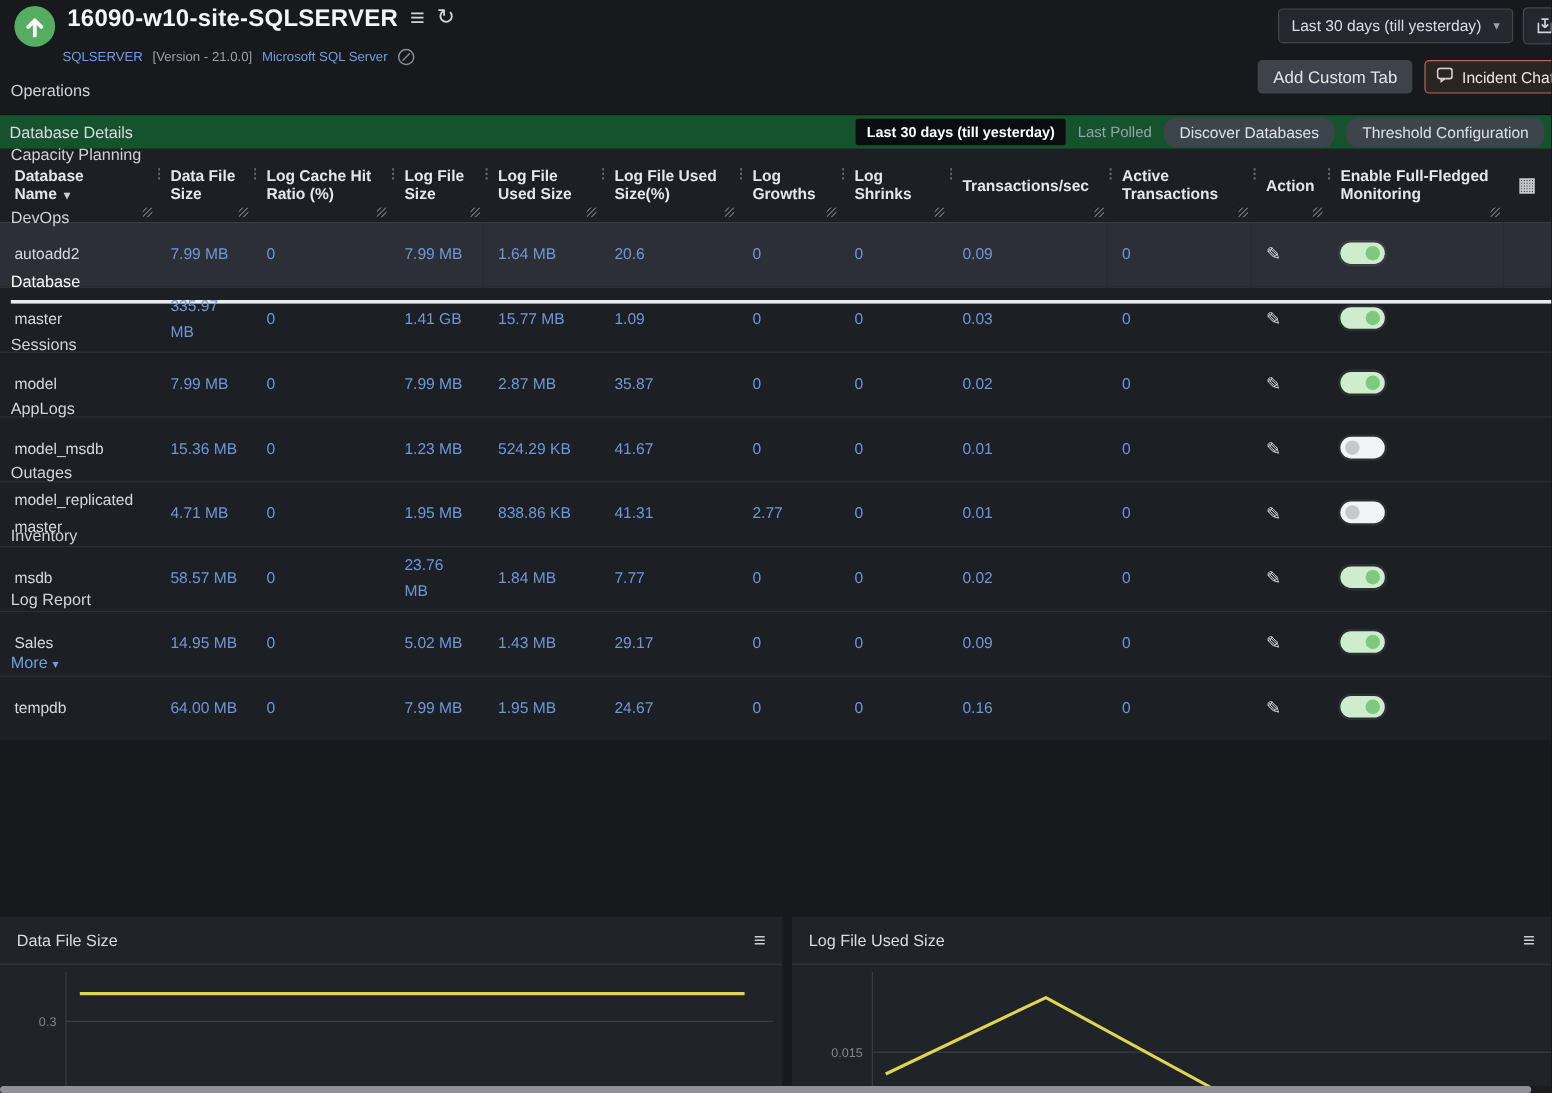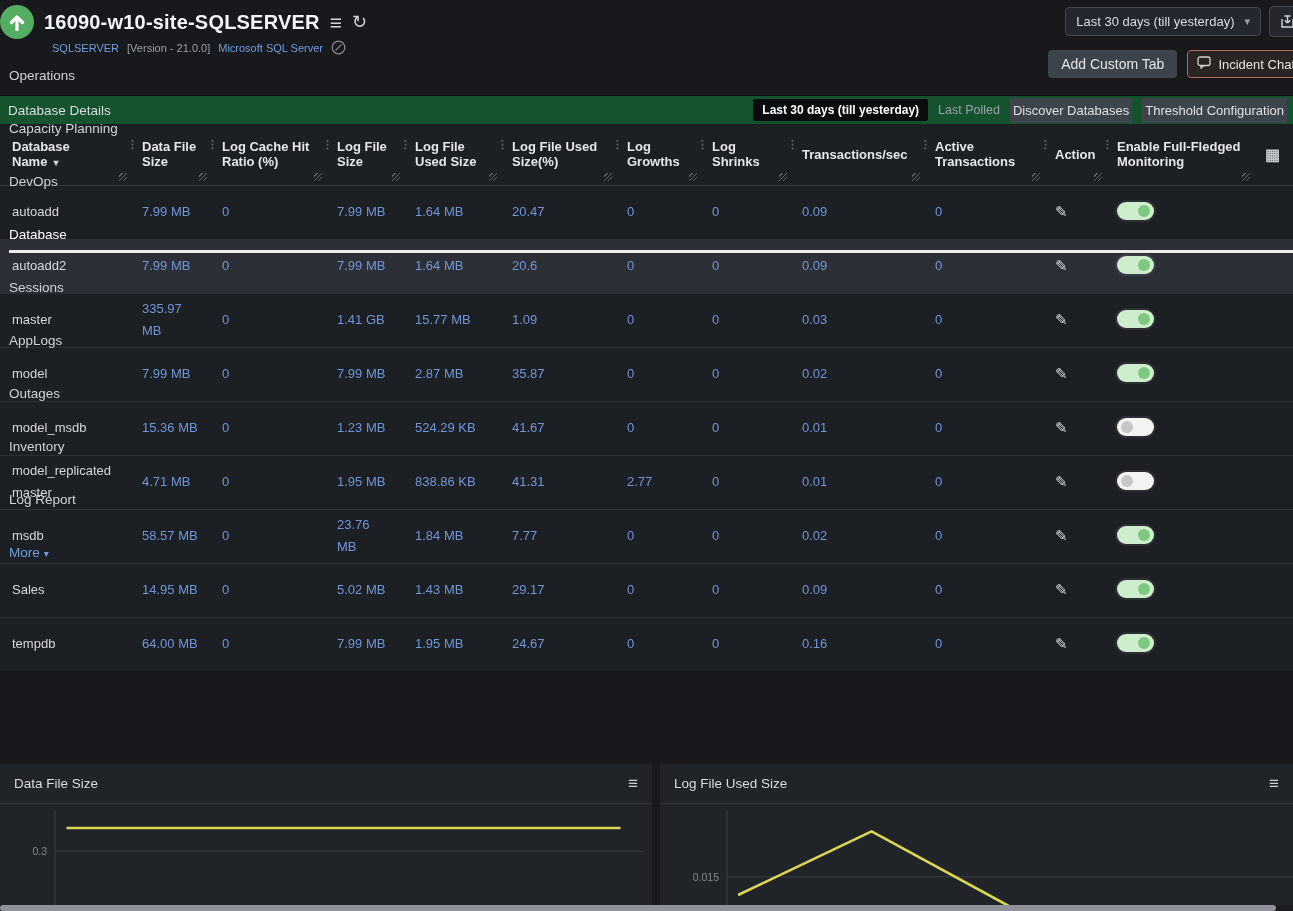--- a/index.html
+++ b/index.html
@@ -2,21 +2,21 @@
 <html><head>
 <meta charset="utf-8">
 <style>
   * { margin:0; padding:0; box-sizing:border-box; }
   html,body { background:#131519; }
   body { font-family:"Liberation Sans", sans-serif; color:#e6e9ec; }
   #page { position:relative; width:1293px; height:911px; background:#17191d; overflow:hidden; }
 
   
   #top-header { position:relative; height:57px; }
-  .title-row { display:flex; align-items:center; gap:10px; padding:5px 0 0 0; }
+  .title-row { display:flex; align-items:flex-start; gap:10px; padding:5px 0 0 12px; }
   .status-circle { width:34px; height:34px; border-radius:50%; background:#54ad60; display:flex; align-items:center; justify-content:center; flex:0 0 34px; }
   .monitor-title { font-size:20px; font-weight:bold; color:#f2f4f6; letter-spacing:.2px; }
   .hamburger { font-size:21px; color:#cfd3d8; line-height:1; cursor:pointer; }
   .refresh { font-size:18px; color:#cfd3d8; line-height:1; cursor:pointer; }
   .sub-row { display:flex; align-items:center; gap:8px; padding-left:52px; margin-top:1px; font-size:11px; }
   .sub-link { color:#6f9ee0; }
   .sub-version { color:#9aa0a7; }
   .edit-monitor { display:inline-flex; cursor:pointer; }
 
   
@@ -35,21 +35,21 @@
   .tab.active { color:#ffffff; font-weight:normal; border-bottom-color:#e9ebee; }
   .tab.more { color:#6d9fe0; }
   .tab .caret { font-size:10px; margin-left:4px; color:#6d9fe0; }
 
   
   #section-bar { height:29px; background:#14532d; border-top:1px solid #0e1013; display:flex; align-items:center; }
   .section-title { font-size:13.5px; color:#d9dce0; padding-left:8px; }
   .section-right { margin-left:auto; display:flex; align-items:center; gap:10px; padding-right:6px; }
   .period-badge { background:#0a0c0e; color:#ffffff; font-weight:bold; font-size:12px; border-radius:2px; padding:4px 9px; white-space:nowrap; }
   .last-polled { color:#9ba1a8; font-size:12.5px; }
-  .btn-section { background:#3e444c; border:none; border-radius:0; padding:5px 3px; font-size:13px; color:#dde0e4; font-family:inherit; cursor:pointer; }
+  .btn-section { background:#3e444c; border:none; border-radius:10px; padding:5px 13px; font-size:13px; color:#dde0e4; font-family:inherit; cursor:pointer; }
 
   
   #db-table { width:1293px; table-layout:fixed; border-collapse:collapse; background:#1c1f24; }
   #db-table th { height:61px; vertical-align:middle; text-align:left; font-size:13px; font-weight:bold; color:#e3e6ea; padding:0 12px; position:relative; border-bottom:1px solid #383b41; }
   #db-table td { height:54px; vertical-align:middle; text-align:left; font-size:13px; padding:0 12px; border-top:1px solid #2c2f35; }
   #db-table tbody tr:first-child td { border-top:none; }
   tr.highlighted td { background:#2c3036; }
   .name-cell { color:#d5d8dc; overflow-wrap:anywhere; line-height:1.7; }
   .val-cell { color:#7096d8; line-height:1.7; }
   .col-dots { position:absolute; left:-3px; top:14px; font-size:11px; color:#666b72; }
@@ -183,35 +183,20 @@
           <th><span class="col-dots">⋮</span><span>Log Growths</span><span class="resize-mark"></span></th>
           <th><span class="col-dots">⋮</span><span>Log Shrinks</span><span class="resize-mark"></span></th>
           <th><span class="col-dots">⋮</span><span>Transactions/sec</span><span class="resize-mark"></span></th>
           <th><span class="col-dots">⋮</span><span>Active Transactions</span><span class="resize-mark"></span></th>
           <th><span class="col-dots">⋮</span><span>Action</span><span class="resize-mark"></span></th>
           <th><span class="col-dots">⋮</span><span>Enable Full-Fledged Monitoring</span><span class="resize-mark"></span></th>
           <th><span class="column-chooser">▦</span></th>
         </tr>
       </thead>
     <tbody id="db-tbody">
-        <tr class="">
-          <td class="name-cell">autoadd</td>
-          <td class="val-cell">7.99 MB</td>
-          <td class="val-cell">0</td>
-          <td class="val-cell">7.99 MB</td>
-          <td class="val-cell">1.64 MB</td>
-          <td class="val-cell">20.47</td>
-          <td class="val-cell">0</td>
-          <td class="val-cell">0</td>
-          <td class="val-cell">0.09</td>
-          <td class="val-cell">0</td>
-          <td><button class="pencil-btn">✎</button></td>
-          <td><button class="toggle on"><span class="knob"></span></button></td>
-          <td></td>
-        </tr>
         <tr class="highlighted">
           <td class="name-cell">autoadd2</td>
           <td class="val-cell">7.99 MB</td>
           <td class="val-cell">0</td>
           <td class="val-cell">7.99 MB</td>
           <td class="val-cell">1.64 MB</td>
           <td class="val-cell">20.6</td>
           <td class="val-cell">0</td>
           <td class="val-cell">0</td>
           <td class="val-cell">0.09</td>

